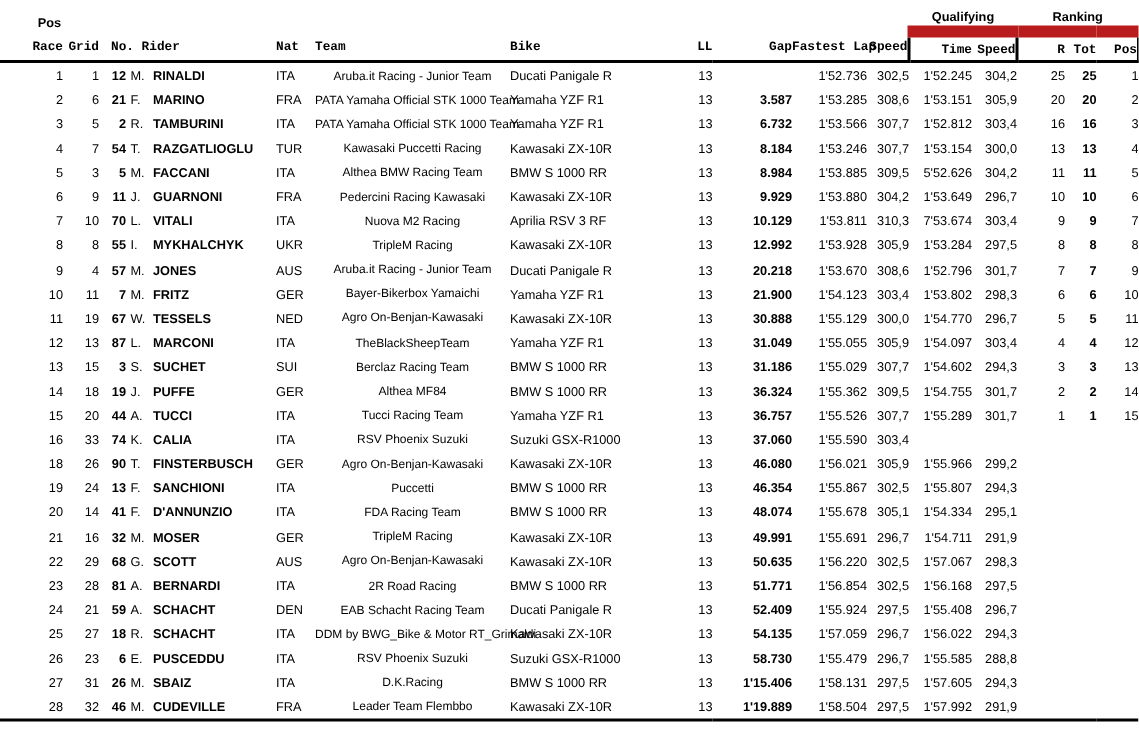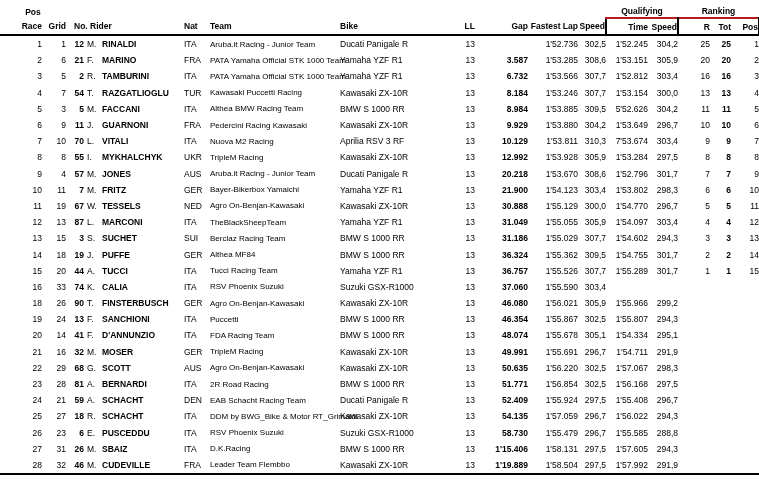--- a/index.html
+++ b/index.html
@@ -30,34 +30,35 @@
   thead tr.group-row th {
     height: 13px;
     vertical-align: bottom;
     padding-bottom: 1px;
     font-size: 8.5px;
   }
   thead tr.head-row th {
     height: 15px;
     vertical-align: middle;
     border-bottom: 2px solid #000;
+    font-family: Liberation Mono, monospace;
   }
   .al { text-align: left; }
   .ar { text-align: right; }
   .ac { text-align: center; }
   .b  { font-weight: bold; }
   
-  th.box-t  { border-top: 2px solid #b91c1c; margin-left: 20px; }
+  th.box-t  { border-top: 8px solid #b91c1c; margin-left: 20px; }
   th.box-l  { border-left: 2px solid #000; }
   th.box-r  { border-right: 2px solid #000; }
   
   tbody td { height: 16.2px; }
   tbody td:nth-child(4) { padding-left: 3px; }  
   tbody td:nth-child(5) { padding-left: 4px; }  
-  tbody td.team-cell { font-size: 8px; }
+  tbody td.team-cell { font-size: 8px; text-align: center; }
   th.no-rider-h { padding-left: 8px; }
 </style>
 </head>
 <body>
 
 <table class="results">
   <colgroup>
     <col style="width:42px">
       <col style="width:24px">
       <col style="width:18px">

